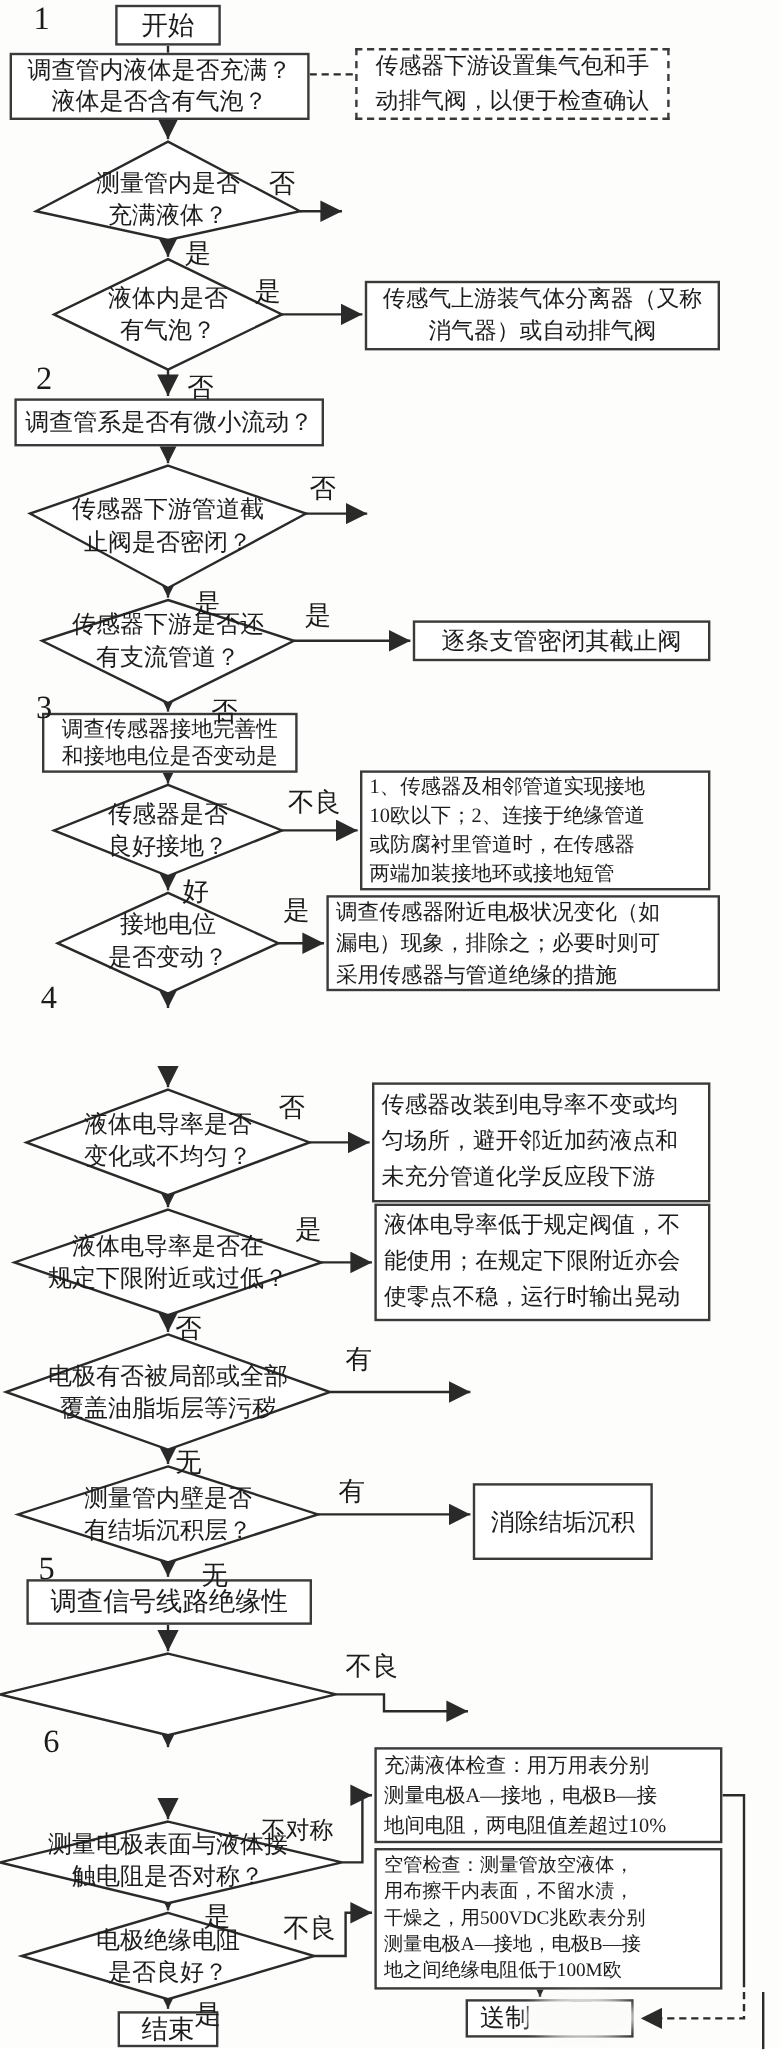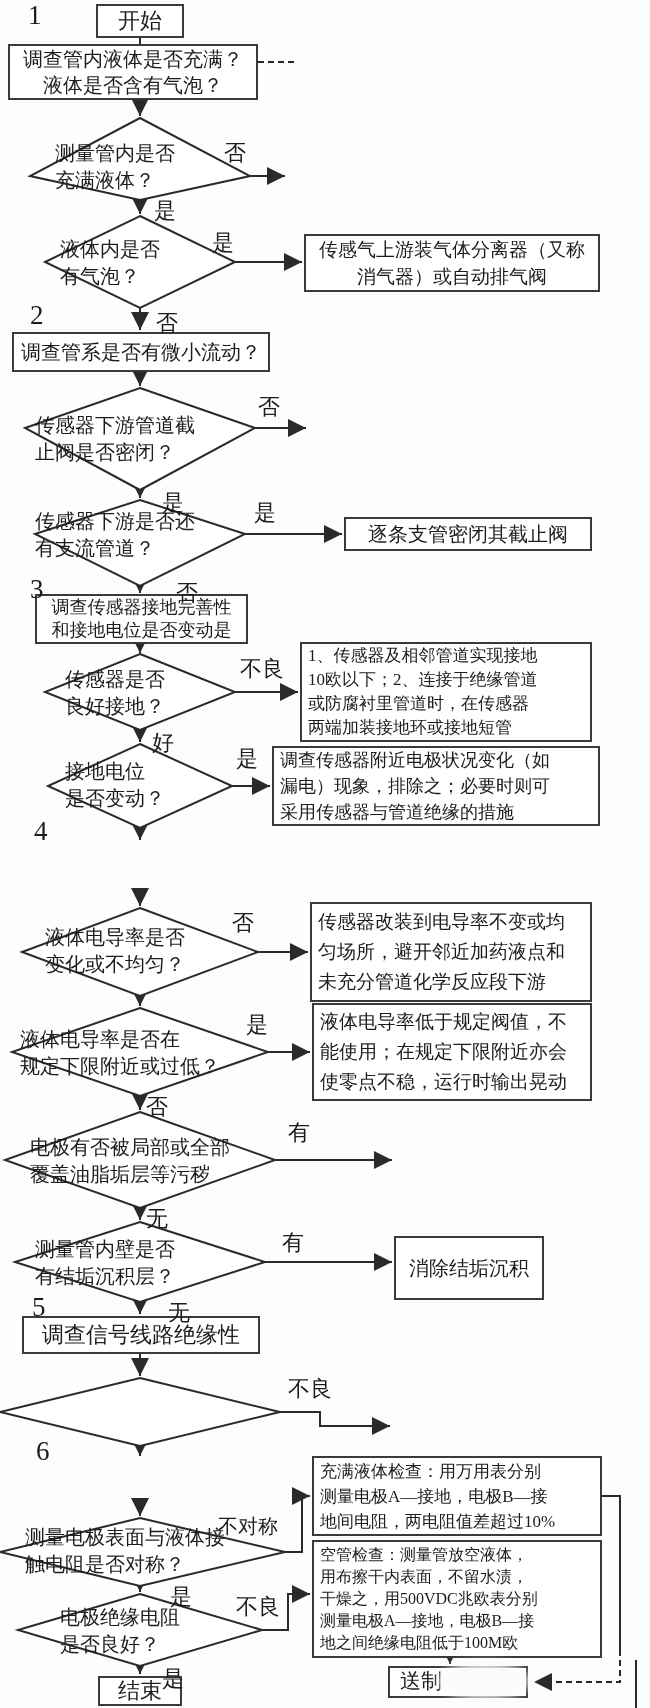--- a/index.html
+++ b/index.html
@@ -6,21 +6,21 @@
   #page{position:relative;width:650px;height:1708px;background:#fdfdfc;overflow:hidden;
         font-family:"Liberation Serif","DejaVu Serif",serif;color:#1c1c1c;}
   #wires{position:absolute;left:0;top:0;width:650px;height:1708px;z-index:1;}
   .box,.note,.dtext,.lbl,.num{position:absolute;z-index:2;box-sizing:border-box;}
   .box{border:2px solid #3a3a3a;background:#fff;display:flex;align-items:center;justify-content:center;
        text-align:center;white-space:pre-line;line-height:1.3;}
   .note{border:2px solid #3a3a3a;background:#fff;padding:2px 6px;text-align:left;
         white-space:pre-line;display:flex;align-items:center;}
   .note.center{justify-content:center;text-align:center;}
   .dashed{border-style:dashed;}
-  .dtext{text-align:left;white-space:pre-line;line-height:1.35;z-index:3;}
+  .dtext{text-align:center;white-space:pre-line;line-height:1.35;z-index:3;}
   .lbl{font-size:22px;line-height:1;z-index:3;}
   .num{font-size:27px;line-height:1;z-index:3;}
   .smudge{position:absolute;z-index:4;background:rgba(250,250,248,0.88);
           box-shadow:0 0 8px 6px rgba(250,250,248,0.88);border-radius:50%;}
 </style>
 </head>
 <body>
 
 <div id="page">
 
@@ -127,20 +127,22 @@
 规定下限附近或过低？</div>
   <div class="dtext" style="left:30px;top:1134px;width:220px;font-size:20px">电极有否被局部或全部
 覆盖油脂垢层等污秽</div>
   <div class="dtext" style="left:35px;top:1236px;width:210px;font-size:20px">测量管内壁是否
 有结垢沉积层？</div>
   <div class="dtext" style="left:25px;top:1524px;width:230px;font-size:20px">测量电极表面与液体接
 触电阻是否对称？</div>
   <div class="dtext" style="left:60px;top:1604px;width:160px;font-size:20px">电极绝缘电阻
 是否良好？</div>
 
+  <div class="note dashed center" style="left:296px;top:40px;width:262px;height:60px;font-size:19px;line-height:29px">传感器下游设置集气包和手
+动排气阀，以便于检查确认</div>
   <div class="note center" style="left:304px;top:234px;width:296px;height:58px;font-size:19px;line-height:27px">传感气上游装气体分离器（又称
 消气器）或自动排气阀</div>
   <div class="note center" style="left:344px;top:517px;width:248px;height:34px;font-size:20px">逐条支管密闭其截止阀</div>
   <div class="note" style="left:300px;top:642px;width:292px;height:100px;font-size:17px;line-height:24px">1、传感器及相邻管道实现接地
 10欧以下；2、连接于绝缘管道
 或防腐衬里管道时，在传感器
 两端加装接地环或接地短管</div>
   <div class="note" style="left:272px;top:746px;width:328px;height:80px;font-size:18px;line-height:26px">调查传感器附近电极状况变化（如
 漏电）现象，排除之；必要时则可
 采用传感器与管道绝缘的措施</div>

